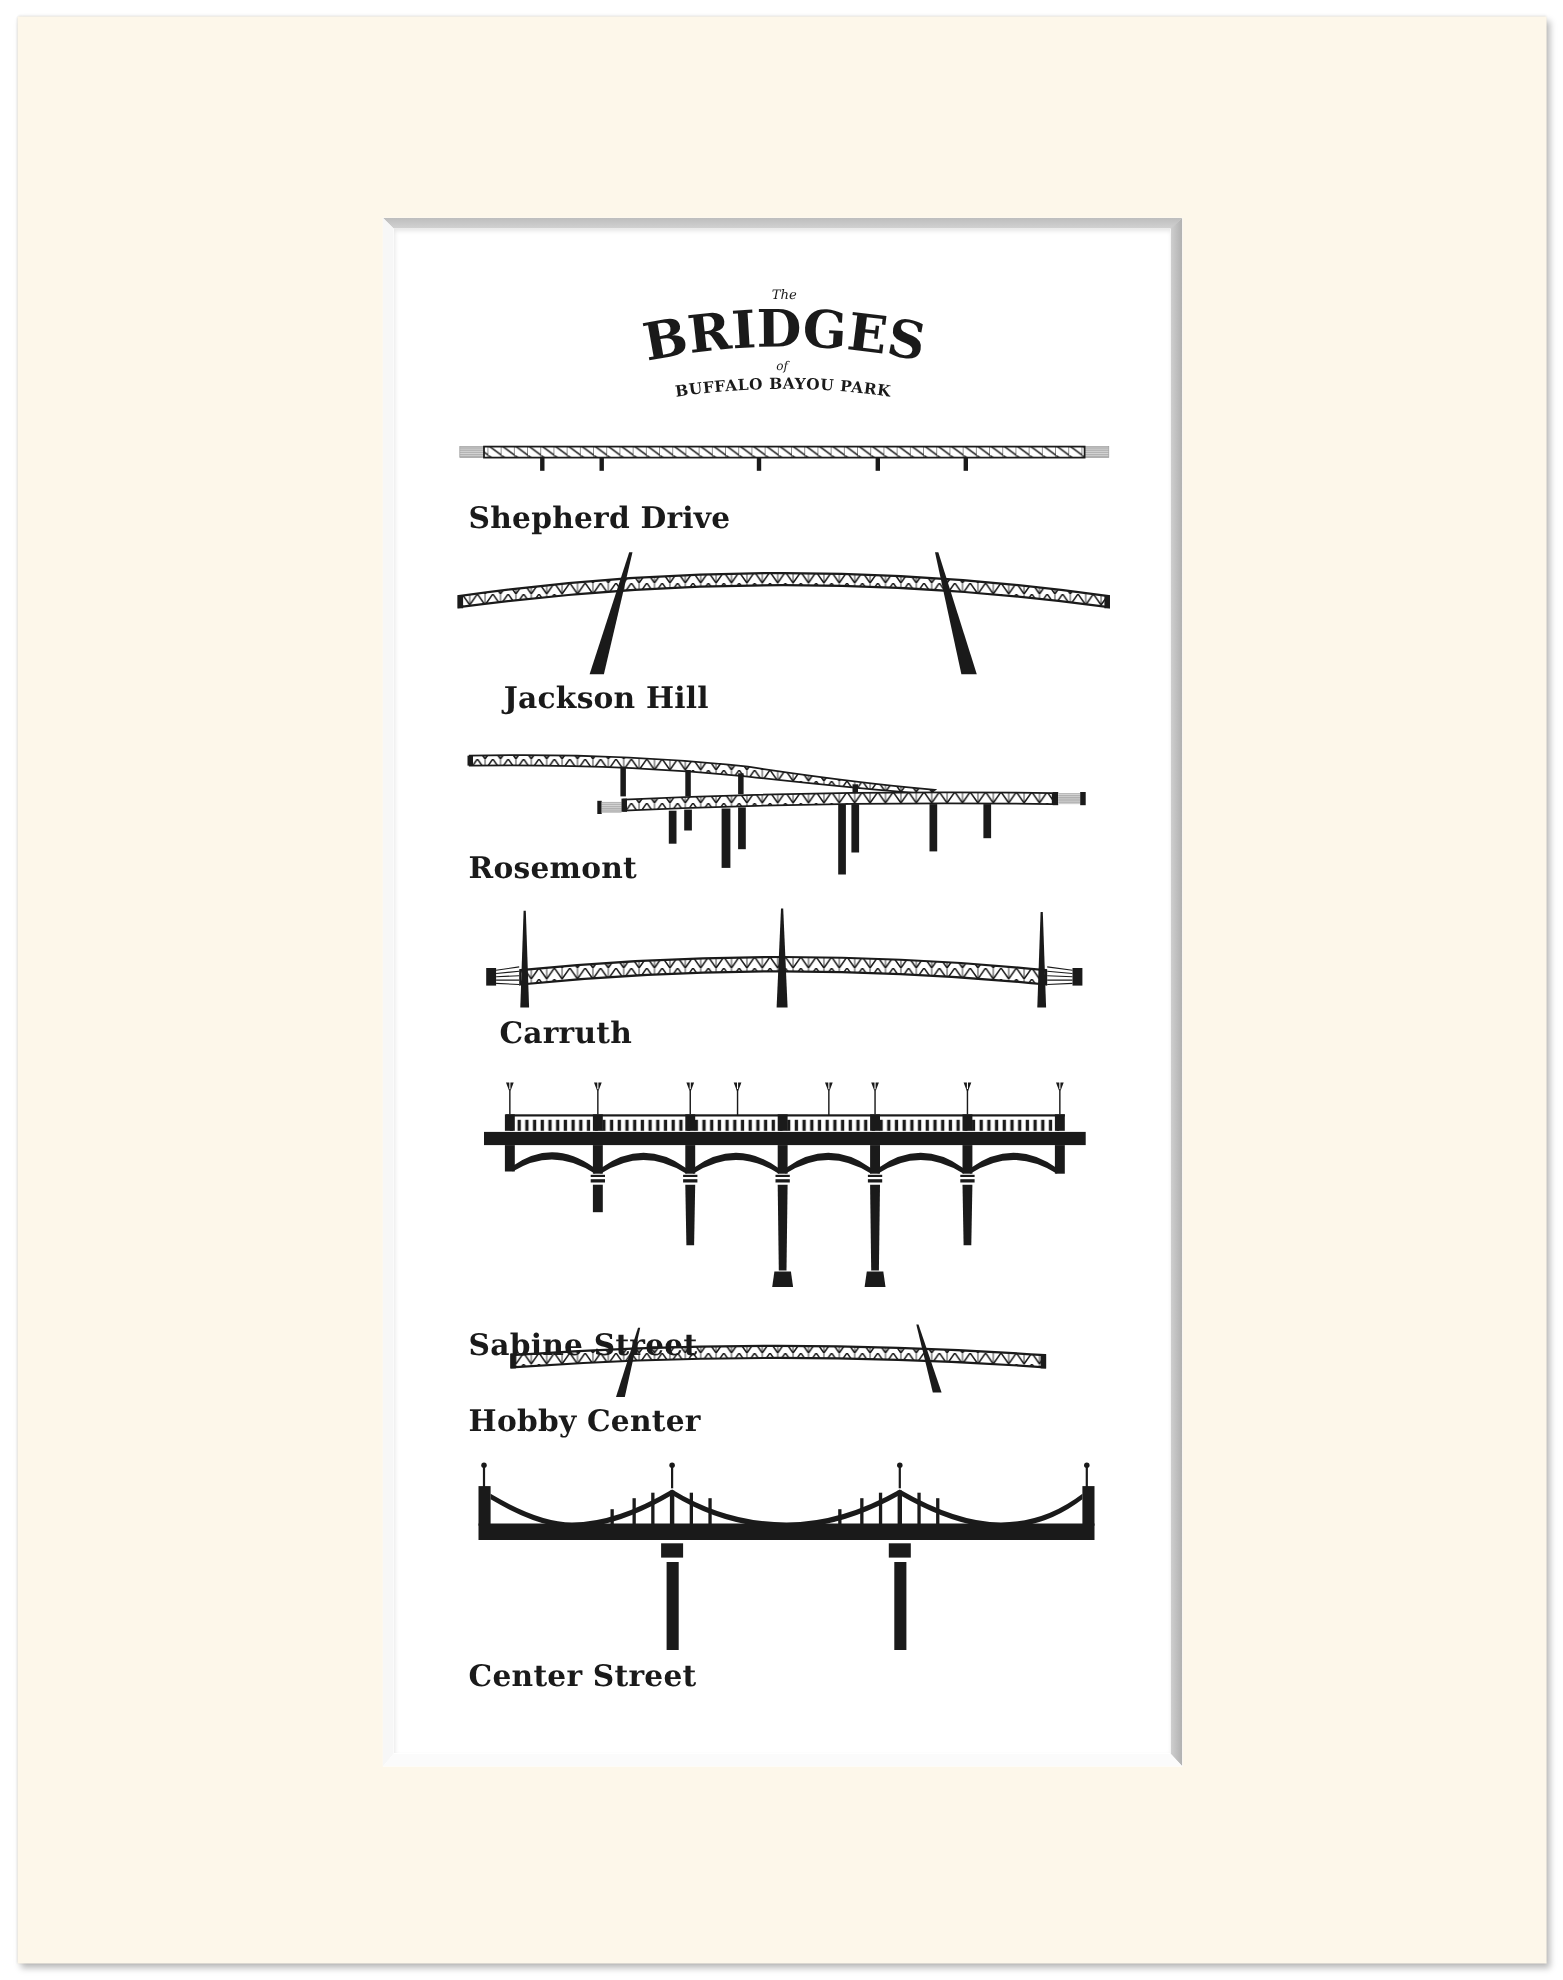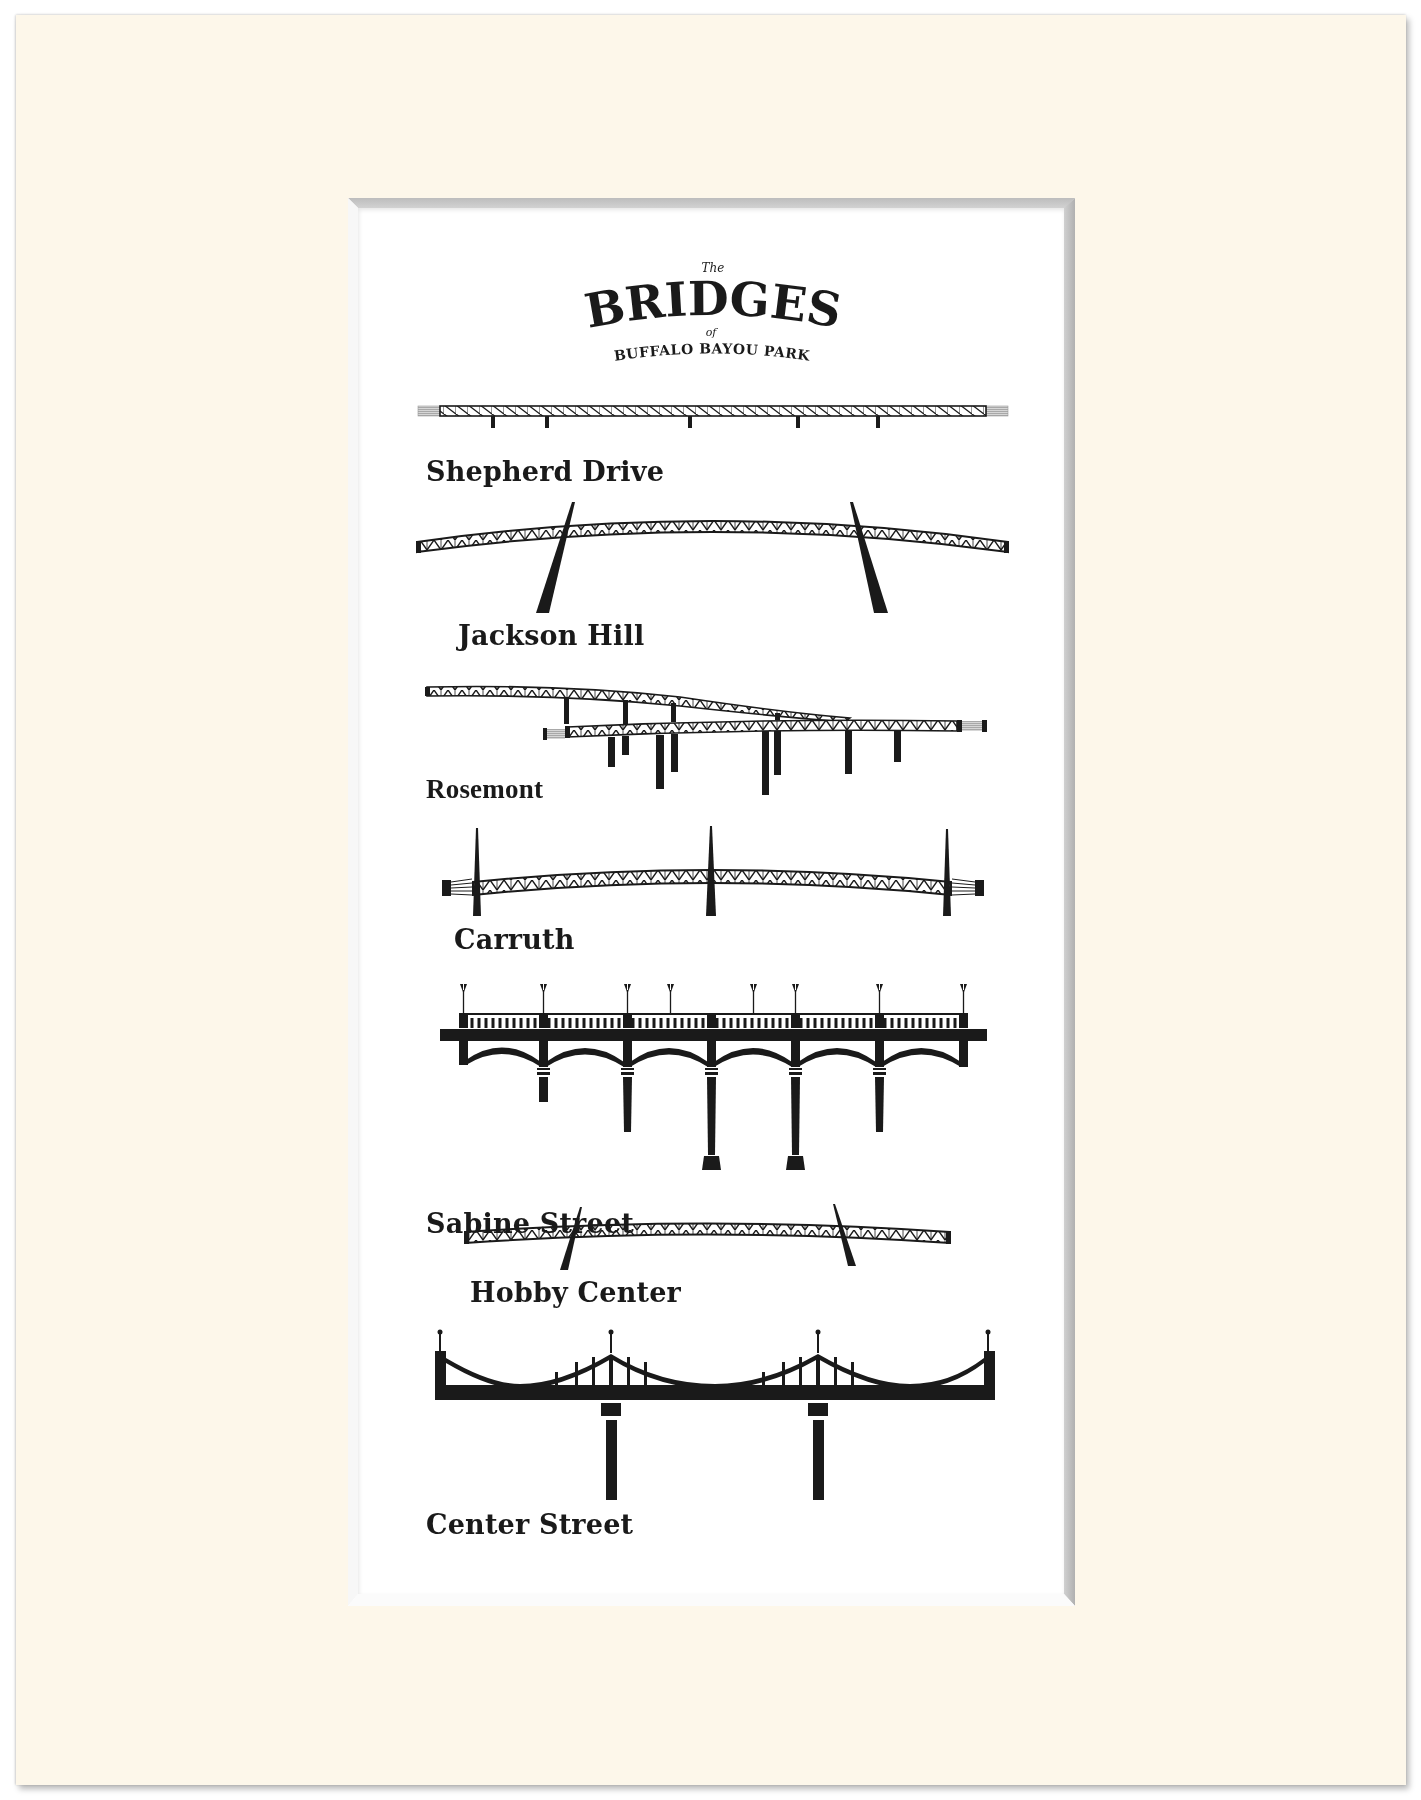--- a/index.html
+++ b/index.html
@@ -252,17 +252,17 @@
 
     <rect x="601" y="1403" width="20" height="13"></rect>
     <rect x="606" y="1420" width="11" height="80"></rect>
     <rect x="808" y="1403" width="20" height="13"></rect>
     <rect x="813" y="1420" width="11" height="80"></rect>
   </g>
 </svg>
 
 <div class="label" style="top:442px;margin-top:16px;">Shepherd Drive</div>
 <div class="label" style="top:622px;margin-left:32px;">Jackson Hill</div>
-<div class="label" style="top:776px;font-family:Liberation Serif, serif;">Rosemont</div>
+<div class="label" style="top:776px;">Rosemont</div>
 <div class="label" style="top:926px;margin-left:28px;">Carruth</div>
 <div class="label" style="top:1210px;">Sabine Street</div>
-<div class="label" style="top:1279px;margin-left:44px;">Hobby Center</div>
+<div class="label" style="top:1279px;">Hobby Center</div>
 <div class="label" style="top:1511px;">Center Street</div>
 
 </body></html>

